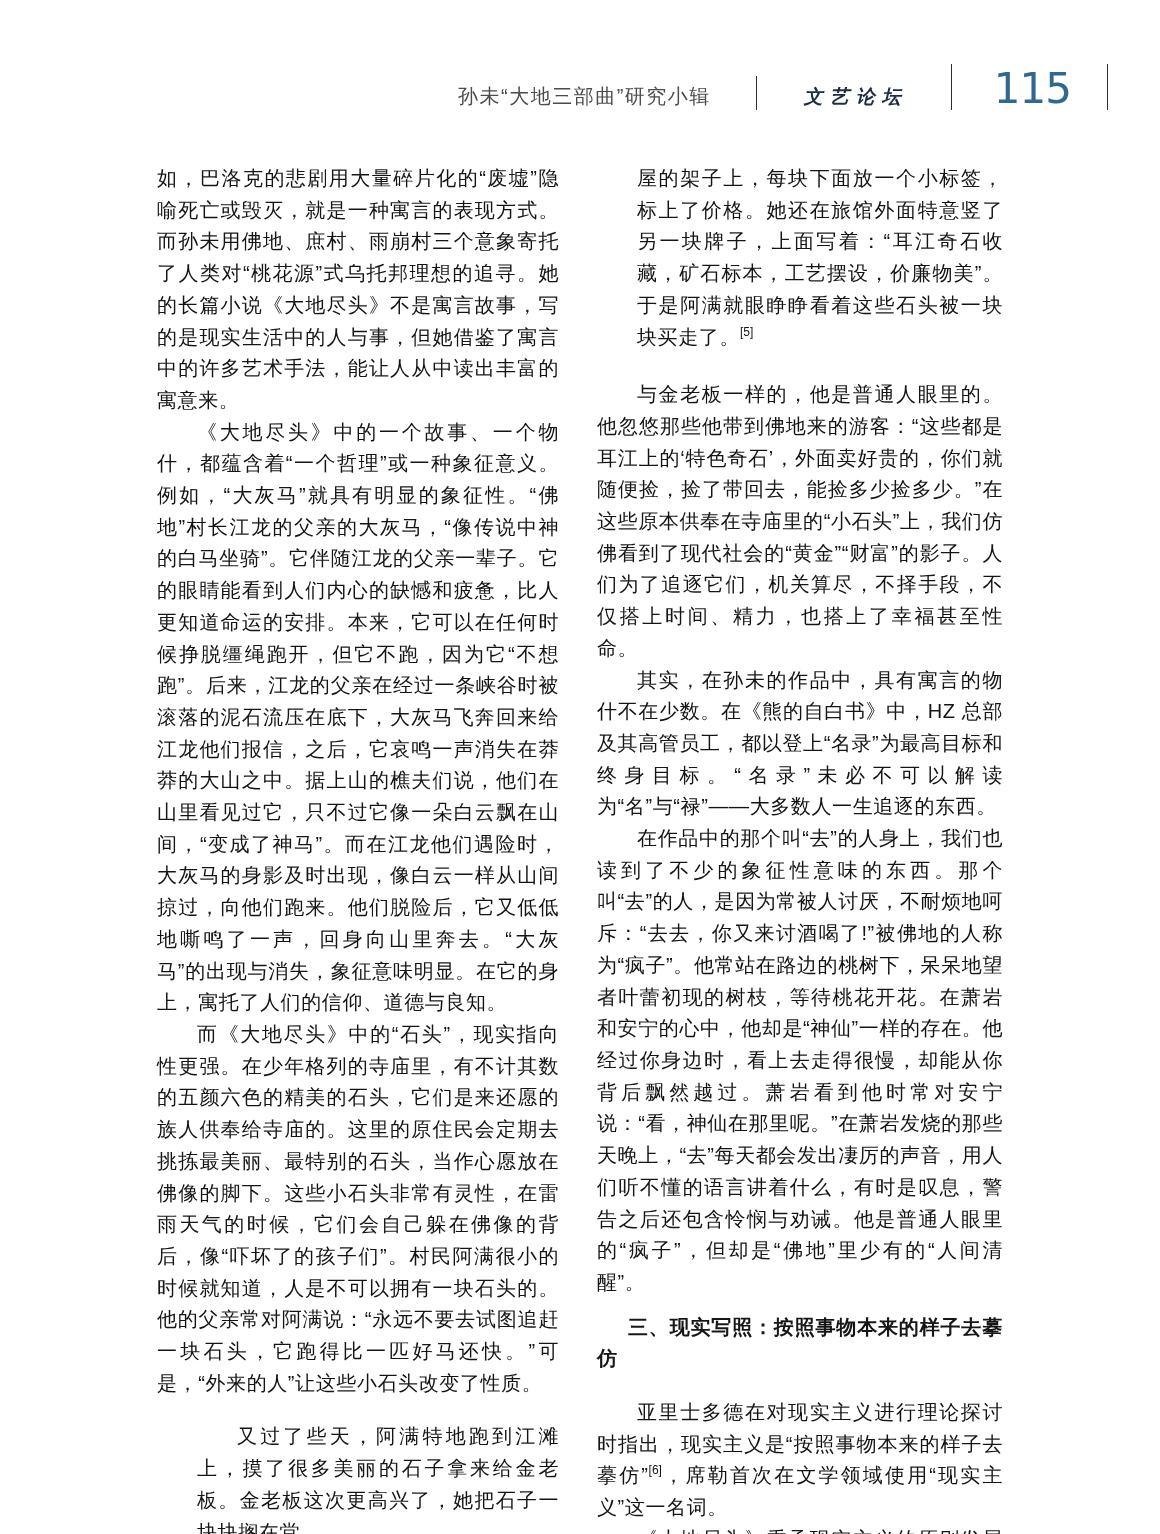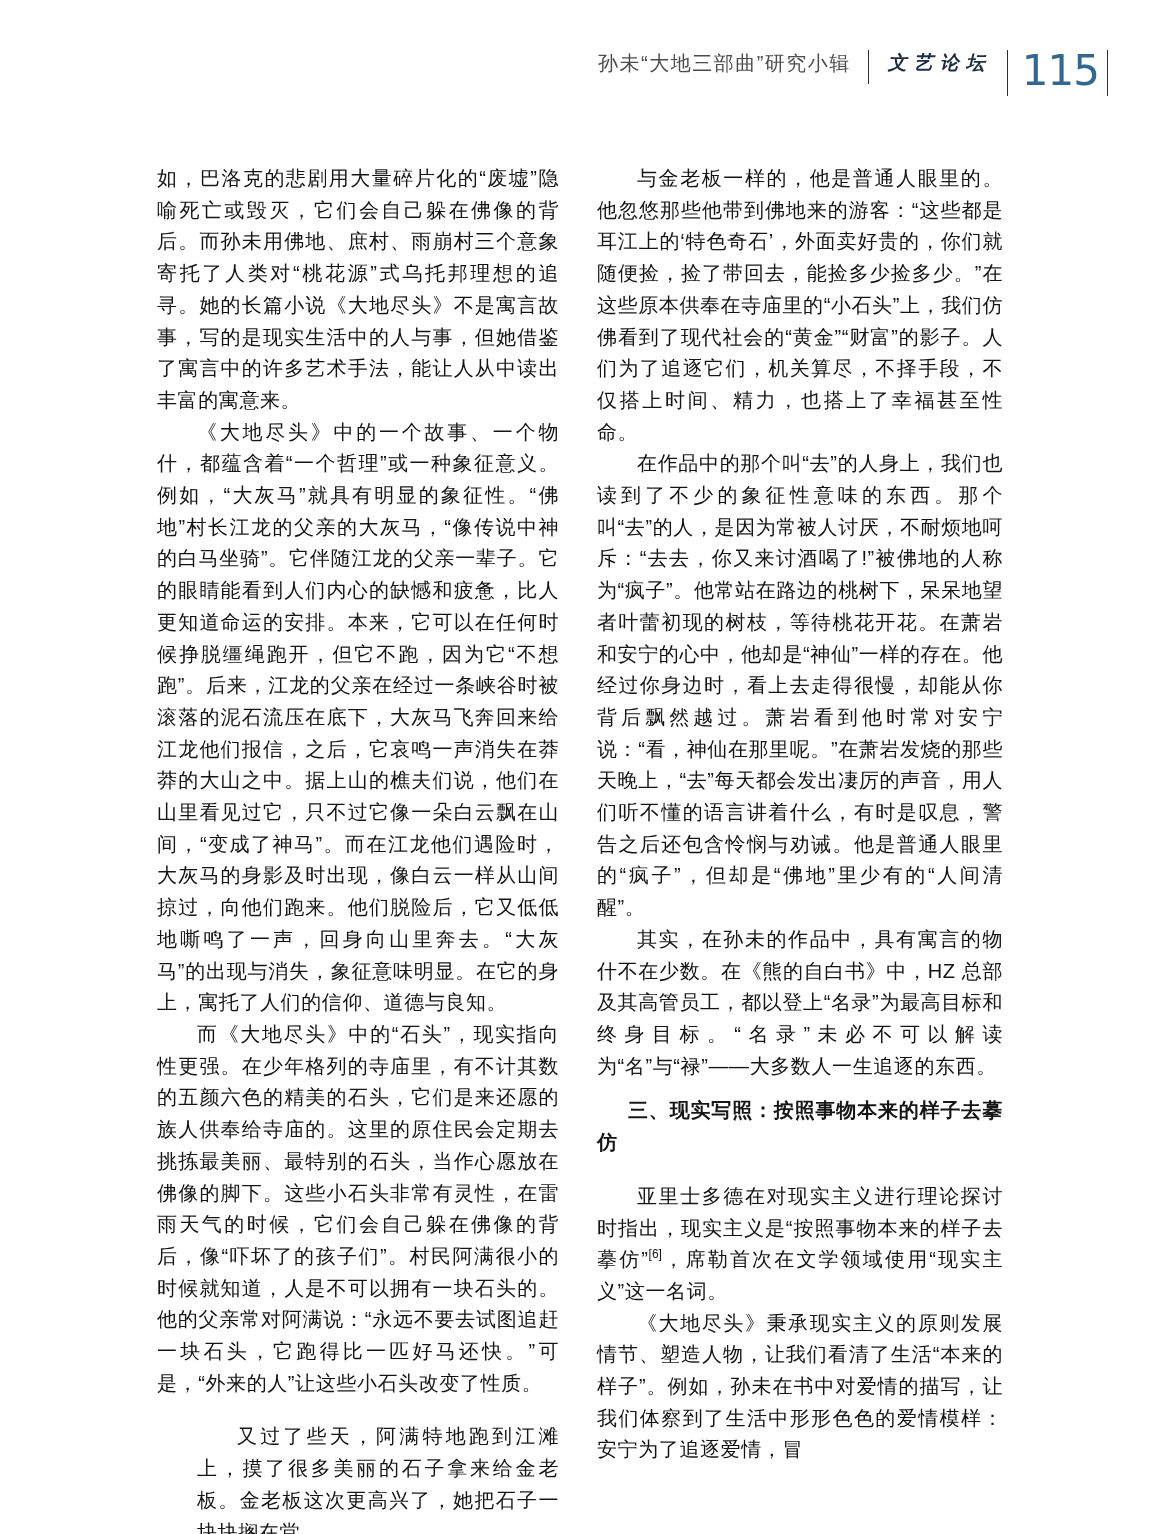--- a/index.html
+++ b/index.html
@@ -3,21 +3,21 @@
 <meta charset="utf-8">
 <style>
   html,body{margin:0;padding:0;background:#ffffff;}
   .page{
     position:relative;width:1160px;height:1534px;background:#ffffff;
     overflow:hidden;font-family:"Liberation Sans",sans-serif;color:#121212;
   }
   
   .hdr{
     position:absolute;top:50px;right:52px;height:60px;
-    display:flex;align-items:flex-start;
+    display:flex;align-items:flex-end;gap:28px;
   }
   .running-title{
     font-size:20px;color:#4c4c4c;letter-spacing:1.5px;margin-right:17px;
     white-space:nowrap;
   }
   .vsep{width:1px;background:#2e2e2e;}
   .vsep.s1{height:34px;margin-right:19px;}
   .vsep.s2{height:46px;margin-right:14px;}
   .vsep.s3{height:46px;}
   .journal-logo{
@@ -61,30 +61,33 @@
   <div class="hdr">
     <span class="running-title">孙未“大地三部曲”研究小辑</span>
     <span class="vsep s1"></span>
     <span class="journal-logo">文艺论坛</span>
     <span class="vsep s2"></span>
     <span class="page-num">115</span>
     <span class="vsep s3"></span>
   </div>
 
   <section class="col col-left">
-    <p class="cont">如，巴洛克的悲剧用大量碎片化的“废墟”隐喻死亡或毁灭，它们会自己躲在佛像的背后。而孙未用佛地、庶村、雨崩村三个意象寄托了人类对“桃花源”式乌托邦理想的追寻。她的长篇小说《大地尽头》不是寓言故事，写的是现实生活中的人与事，但她借鉴了寓言中的许多艺术手法，能让人从中读出丰富的寓意来。</p>
+    <p class="cont">如，巴洛克的悲剧用大量碎片化的“废墟”隐喻死亡或毁灭，就是一种寓言的表现方式。而孙未用佛地、庶村、雨崩村三个意象寄托了人类对“桃花源”式乌托邦理想的追寻。她的长篇小说《大地尽头》不是寓言故事，写的是现实生活中的人与事，但她借鉴了寓言中的许多艺术手法，能让人从中读出丰富的寓意来。</p>
     <p>《大地尽头》中的一个故事、一个物什，都蕴含着“一个哲理”或一种象征意义。例如，“大灰马”就具有明显的象征性。“佛地”村长江龙的父亲的大灰马，“像传说中神的白马坐骑”。它伴随江龙的父亲一辈子。它的眼睛能看到人们内心的缺憾和疲惫，比人更知道命运的安排。本来，它可以在任何时候挣脱缰绳跑开，但它不跑，因为它“不想跑”。后来，江龙的父亲在经过一条峡谷时被滚落的泥石流压在底下，大灰马飞奔回来给江龙他们报信，之后，它哀鸣一声消失在莽莽的大山之中。据上山的樵夫们说，他们在山里看见过它，只不过它像一朵白云飘在山间，“变成了神马”。而在江龙他们遇险时，大灰马的身影及时出现，像白云一样从山间掠过，向他们跑来。他们脱险后，它又低低地嘶鸣了一声，回身向山里奔去。“大灰马”的出现与消失，象征意味明显。在它的身上，寓托了人们的信仰、道德与良知。</p>
     <p>而《大地尽头》中的“石头”，现实指向性更强。在少年格列的寺庙里，有不计其数的五颜六色的精美的石头，它们是来还愿的族人供奉给寺庙的。这里的原住民会定期去挑拣最美丽、最特别的石头，当作心愿放在佛像的脚下。这些小石头非常有灵性，在雷雨天气的时候，它们会自己躲在佛像的背后，像“吓坏了的孩子们”。村民阿满很小的时候就知道，人是不可以拥有一块石头的。他的父亲常对阿满说：“永远不要去试图追赶一块石头，它跑得比一匹好马还快。”可是，“外来的人”让这些小石头改变了性质。</p>
     <div class="blockquote bq-first">又过了些天，阿满特地跑到江滩上，摸了很多美丽的石子拿来给金老板。金老板这次更高兴了，她把石子一块块搁在堂</div>
   </section>
 
   <section class="col col-right">
+    <div class="blockquote bq-cont">
+      <span>屋的架子上，每块下面放一个小标签，标上了价格。她还在旅馆外面特意竖了另一块牌子，上面写着：“耳江奇石收藏，矿石标本，工艺摆设，价廉物美”。于是阿满就眼睁睁看着这些石头被一块块买走了。</span><sup class="ref">[5]</sup>
+    </div>
     <p>与金老板一样的，他是普通人眼里的。他忽悠那些他带到佛地来的游客：“这些都是耳江上的‘特色奇石’，外面卖好贵的，你们就随便捡，捡了带回去，能捡多少捡多少。”在这些原本供奉在寺庙里的“小石头”上，我们仿佛看到了现代社会的“黄金”“财富”的影子。人们为了追逐它们，机关算尽，不择手段，不仅搭上时间、精力，也搭上了幸福甚至性命。</p>
+    <p>其实，在孙未的作品中，具有寓言的物什不在少数。在《熊的自白书》中，HZ 总部及其高管员工，都以登上“名录”为最高目标和终身目标。“名录”未必不可以解读为“名”与“禄”——大多数人一生追逐的东西。</p>
     <p>在作品中的那个叫“去”的人身上，我们也读到了不少的象征性意味的东西。那个叫“去”的人，是因为常被人讨厌，不耐烦地呵斥：“去去，你又来讨酒喝了!”被佛地的人称为“疯子”。他常站在路边的桃树下，呆呆地望者叶蕾初现的树枝，等待桃花开花。在萧岩和安宁的心中，他却是“神仙”一样的存在。他经过你身边时，看上去走得很慢，却能从你背后飘然越过。萧岩看到他时常对安宁说：“看，神仙在那里呢。”在萧岩发烧的那些天晚上，“去”每天都会发出凄厉的声音，用人们听不懂的语言讲着什么，有时是叹息，警告之后还包含怜悯与劝诫。他是普通人眼里的“疯子”，但却是“佛地”里少有的“人间清醒”。</p>
-    <p>其实，在孙未的作品中，具有寓言的物什不在少数。在《熊的自白书》中，HZ 总部及其高管员工，都以登上“名录”为最高目标和终身目标。“名录”未必不可以解读为“名”与“禄”——大多数人一生追逐的东西。</p>
     <h3 class="section-heading">三、现实写照：按照事物本来的样子去摹仿</h3>
     <p>
       <span>亚里士多德在对现实主义进行理论探讨时指出，现实主义是“按照事物本来的样子去摹仿”</span><sup class="ref">[6]</sup><span>，席勒首次在文学领域使用“现实主义”这一名词。</span>
     </p>
     <p>《大地尽头》秉承现实主义的原则发展情节、塑造人物，让我们看清了生活“本来的样子”。例如，孙未在书中对爱情的描写，让我们体察到了生活中形形色色的爱情模样：安宁为了追逐爱情，冒</p>
   </section>
 
   <div class="ftr">
     <span>(C)1994-2024 China Academic Journal Electronic Publishing House. All rights reserved.</span>
     <span class="url">http://www.cnki.net</span>

